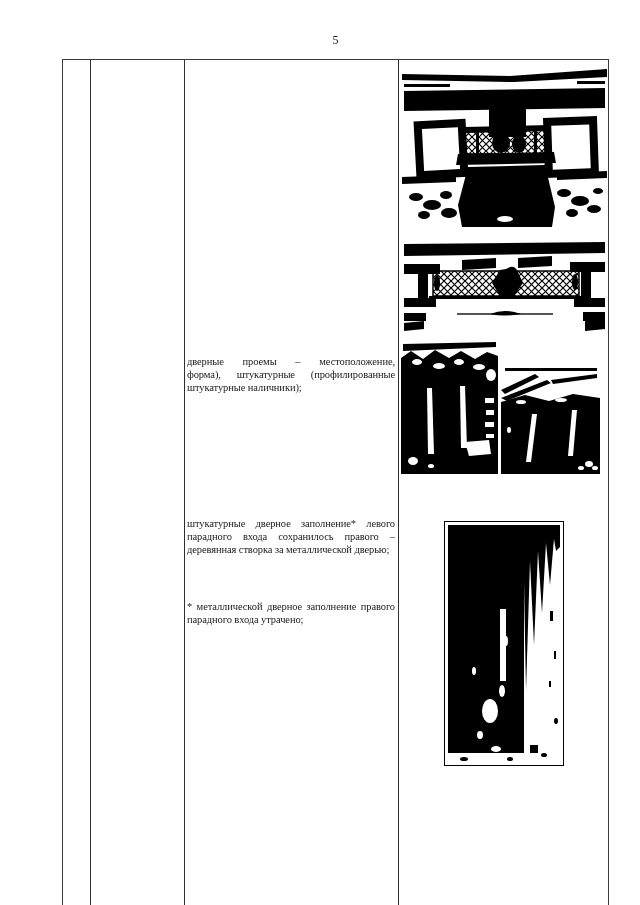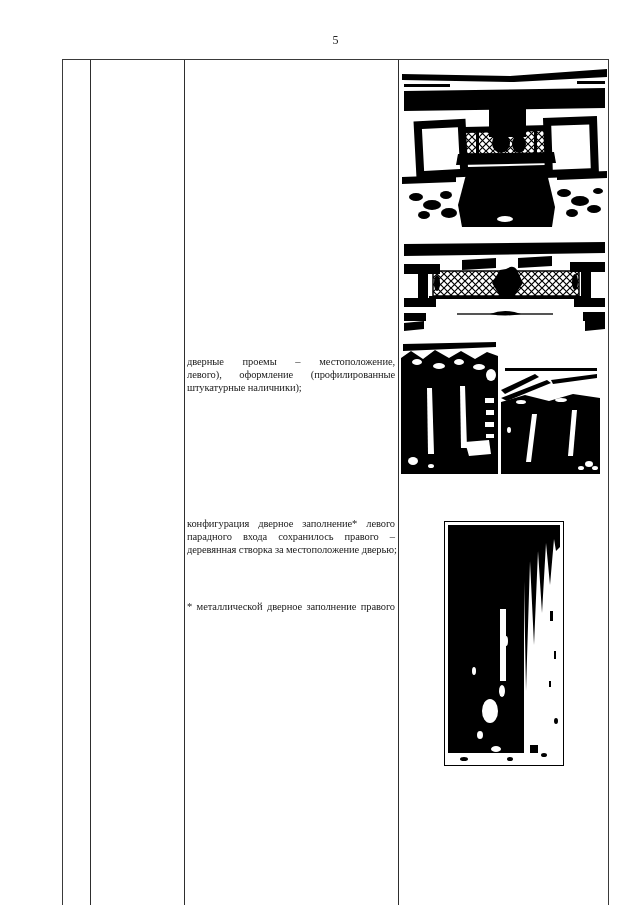--- a/index.html
+++ b/index.html
@@ -55,32 +55,33 @@
 
   <div class="doc-table">
     <div class="vline v1"></div>
     <div class="vline v2"></div>
     <div class="vline v3"></div>
 
     <div class="cell-text">
 
       <div class="para p1">
         <div class="tl">дверные проемы – местоположение,</div>
-        <div class="tl">левого), оформление (профилированные</div>
+        <div class="tl">форма), штукатурные (профилированные</div>
         <div class="tl last">штукатурные наличники);</div>
       </div>
 
       <div class="para p2">
-        <div class="tl">конфигурация дверное заполнение* левого</div>
+        <div class="tl">штукатурные дверное заполнение* левого</div>
         <div class="tl">парадного входа сохранилось правого –</div>
-        <div class="tl last">деревянная створка за местоположение дверью;</div>
+        <div class="tl last">деревянная створка за металлической дверью;</div>
       </div>
 
       <div class="para p3">
         <div class="tl">* металлической дверное заполнение правого</div>
+        <div class="tl last">парадного входа утрачено;</div>
       </div>
 
     </div>
 
     <div class="cell-images">
 
       <div class="photo ph1">
         <svg viewBox="0 0 205 160" preserveAspectRatio="none">
           <rect width="205" height="160" fill="#fff"></rect>
           <path d="M0,7 L108,9 L205,2 L205,10 L112,15 L0,13 Z" fill="#000"></path>

